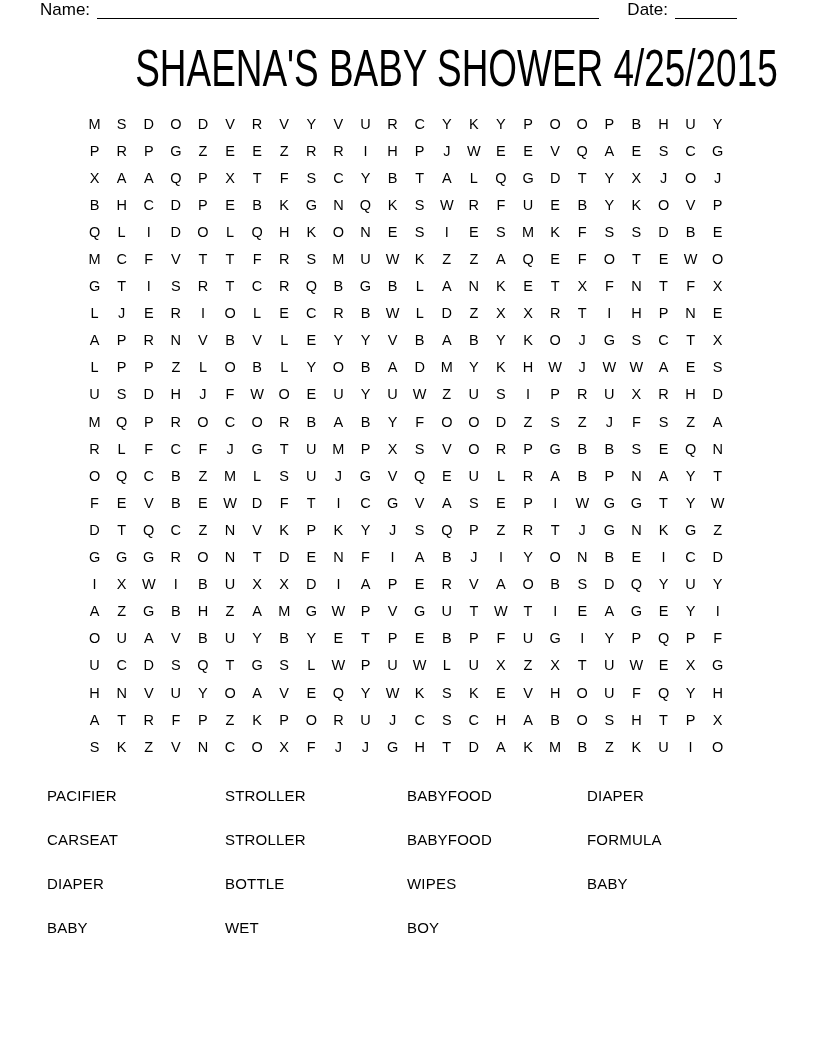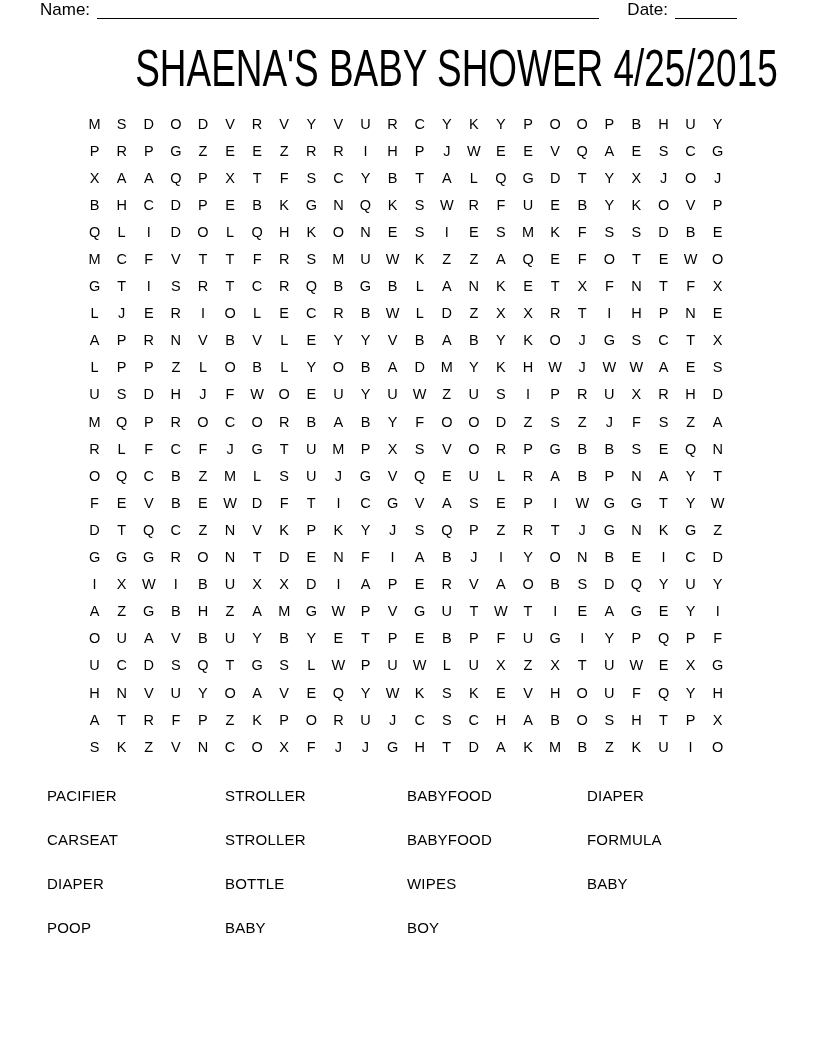--- a/index.html
+++ b/index.html
@@ -677,16 +677,16 @@
     <div class="word">BABYFOOD</div>
     <div class="word">DIAPER</div>
     <div class="word">CARSEAT</div>
     <div class="word">STROLLER</div>
     <div class="word">BABYFOOD</div>
     <div class="word">FORMULA</div>
     <div class="word">DIAPER</div>
     <div class="word">BOTTLE</div>
     <div class="word">WIPES</div>
     <div class="word">BABY</div>
-    <div class="word">POOP</div>
     <div class="word">BABY</div>
+    <div class="word">WET</div>
     <div class="word">BOY</div>
   </div>
 
 </body></html>

